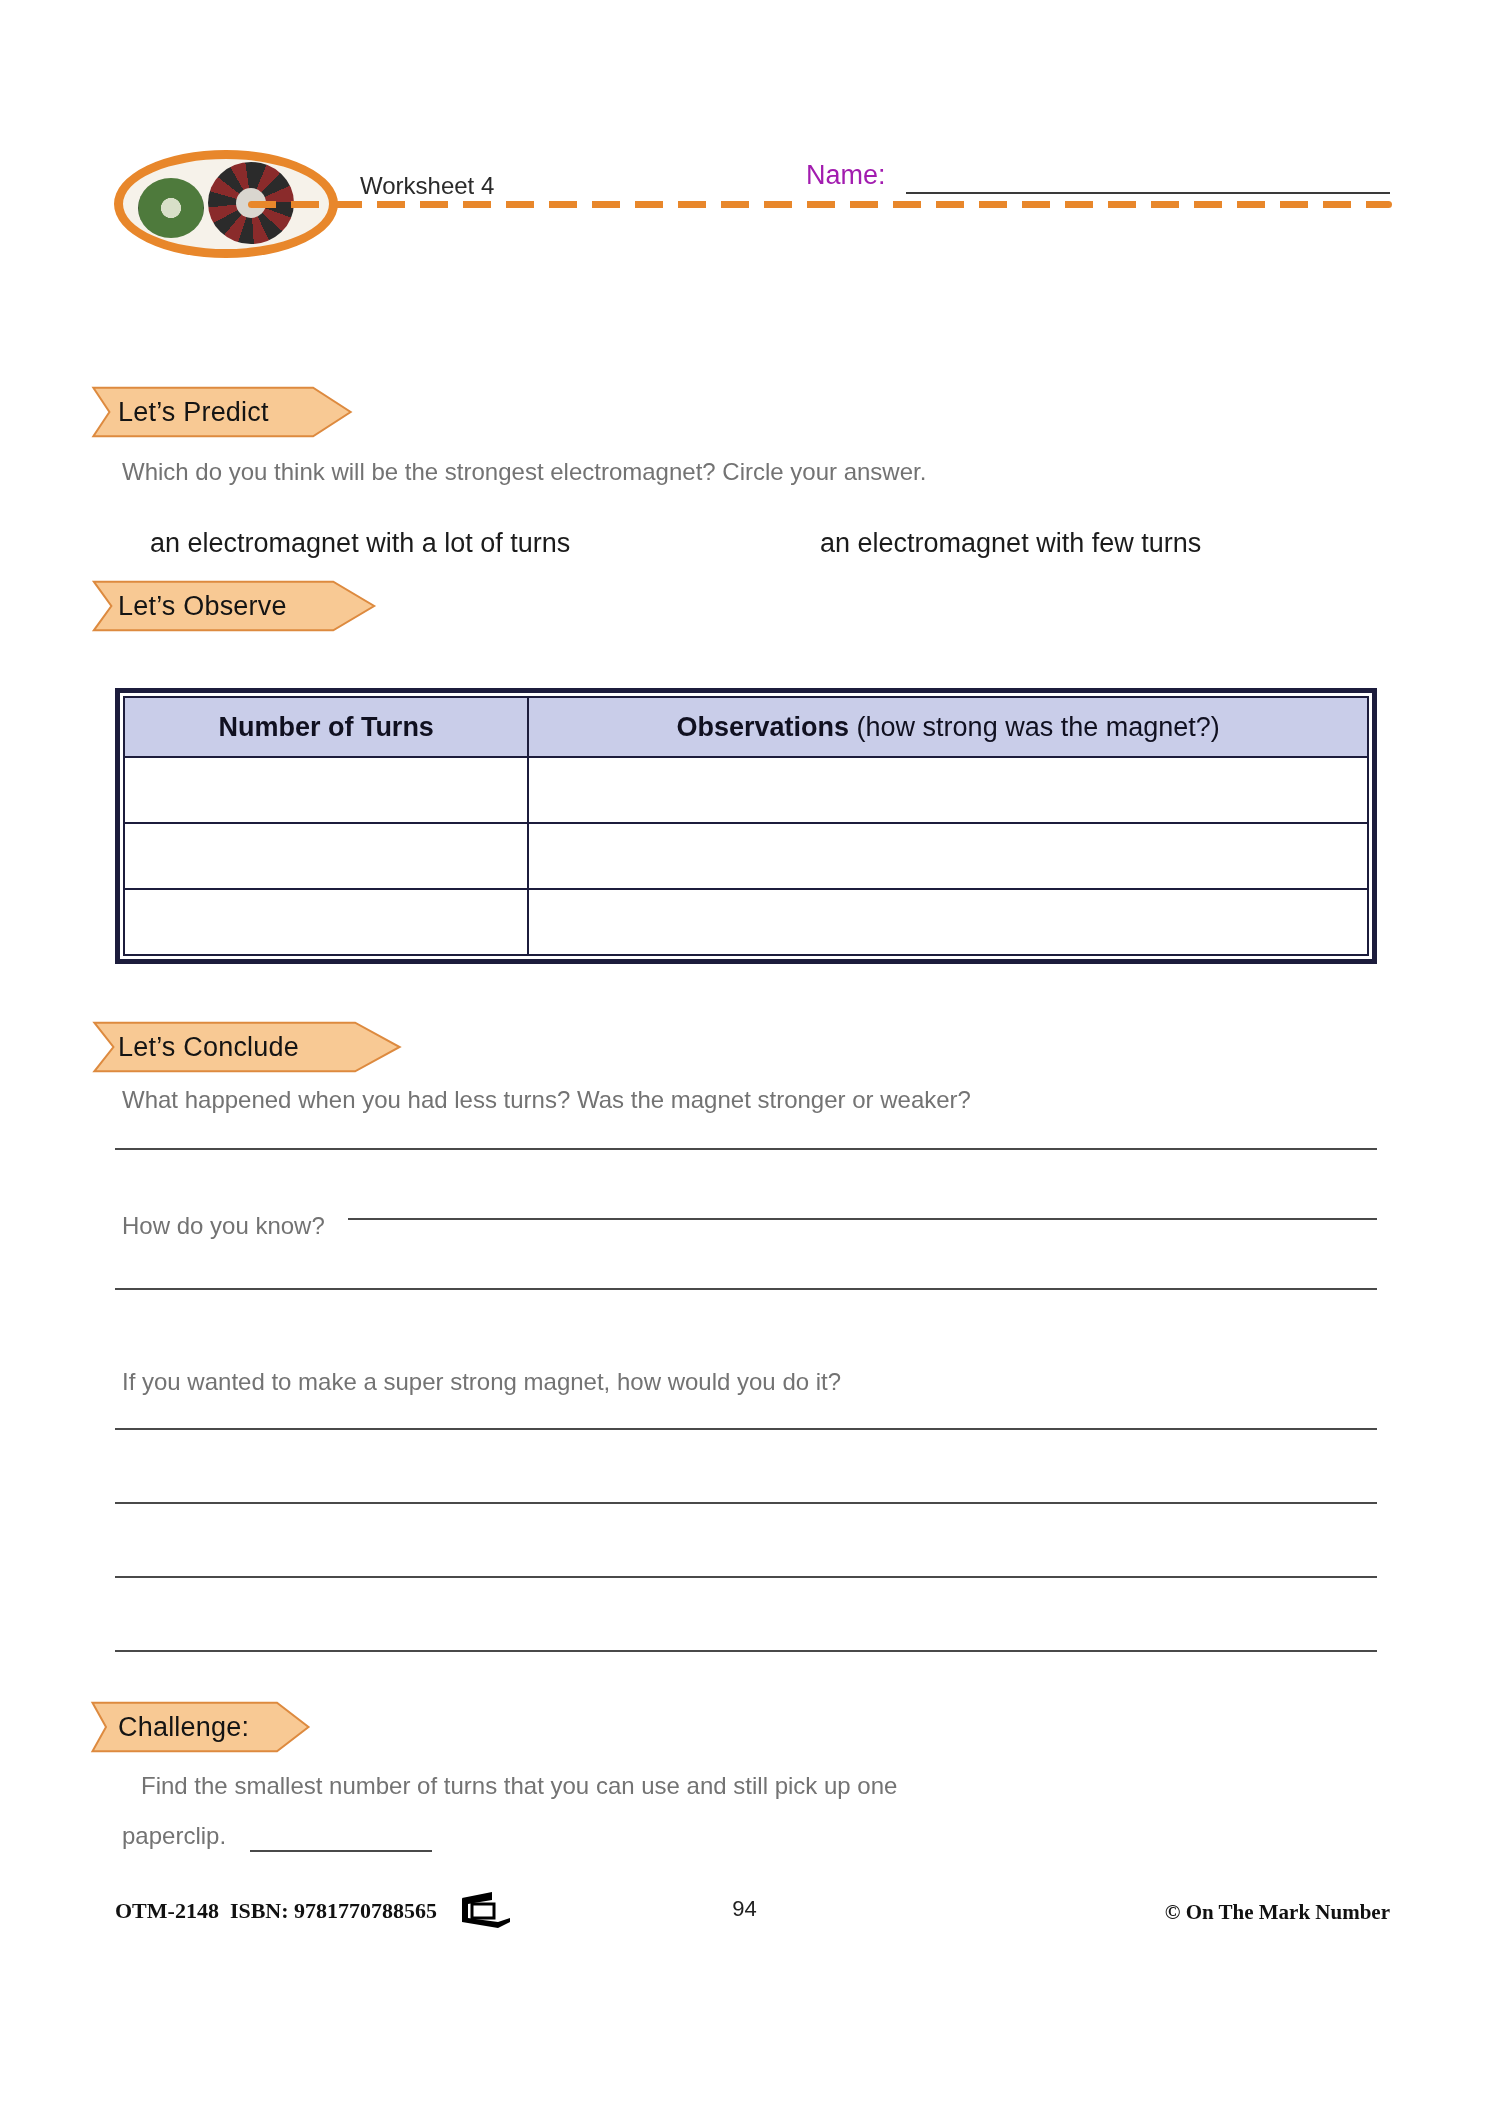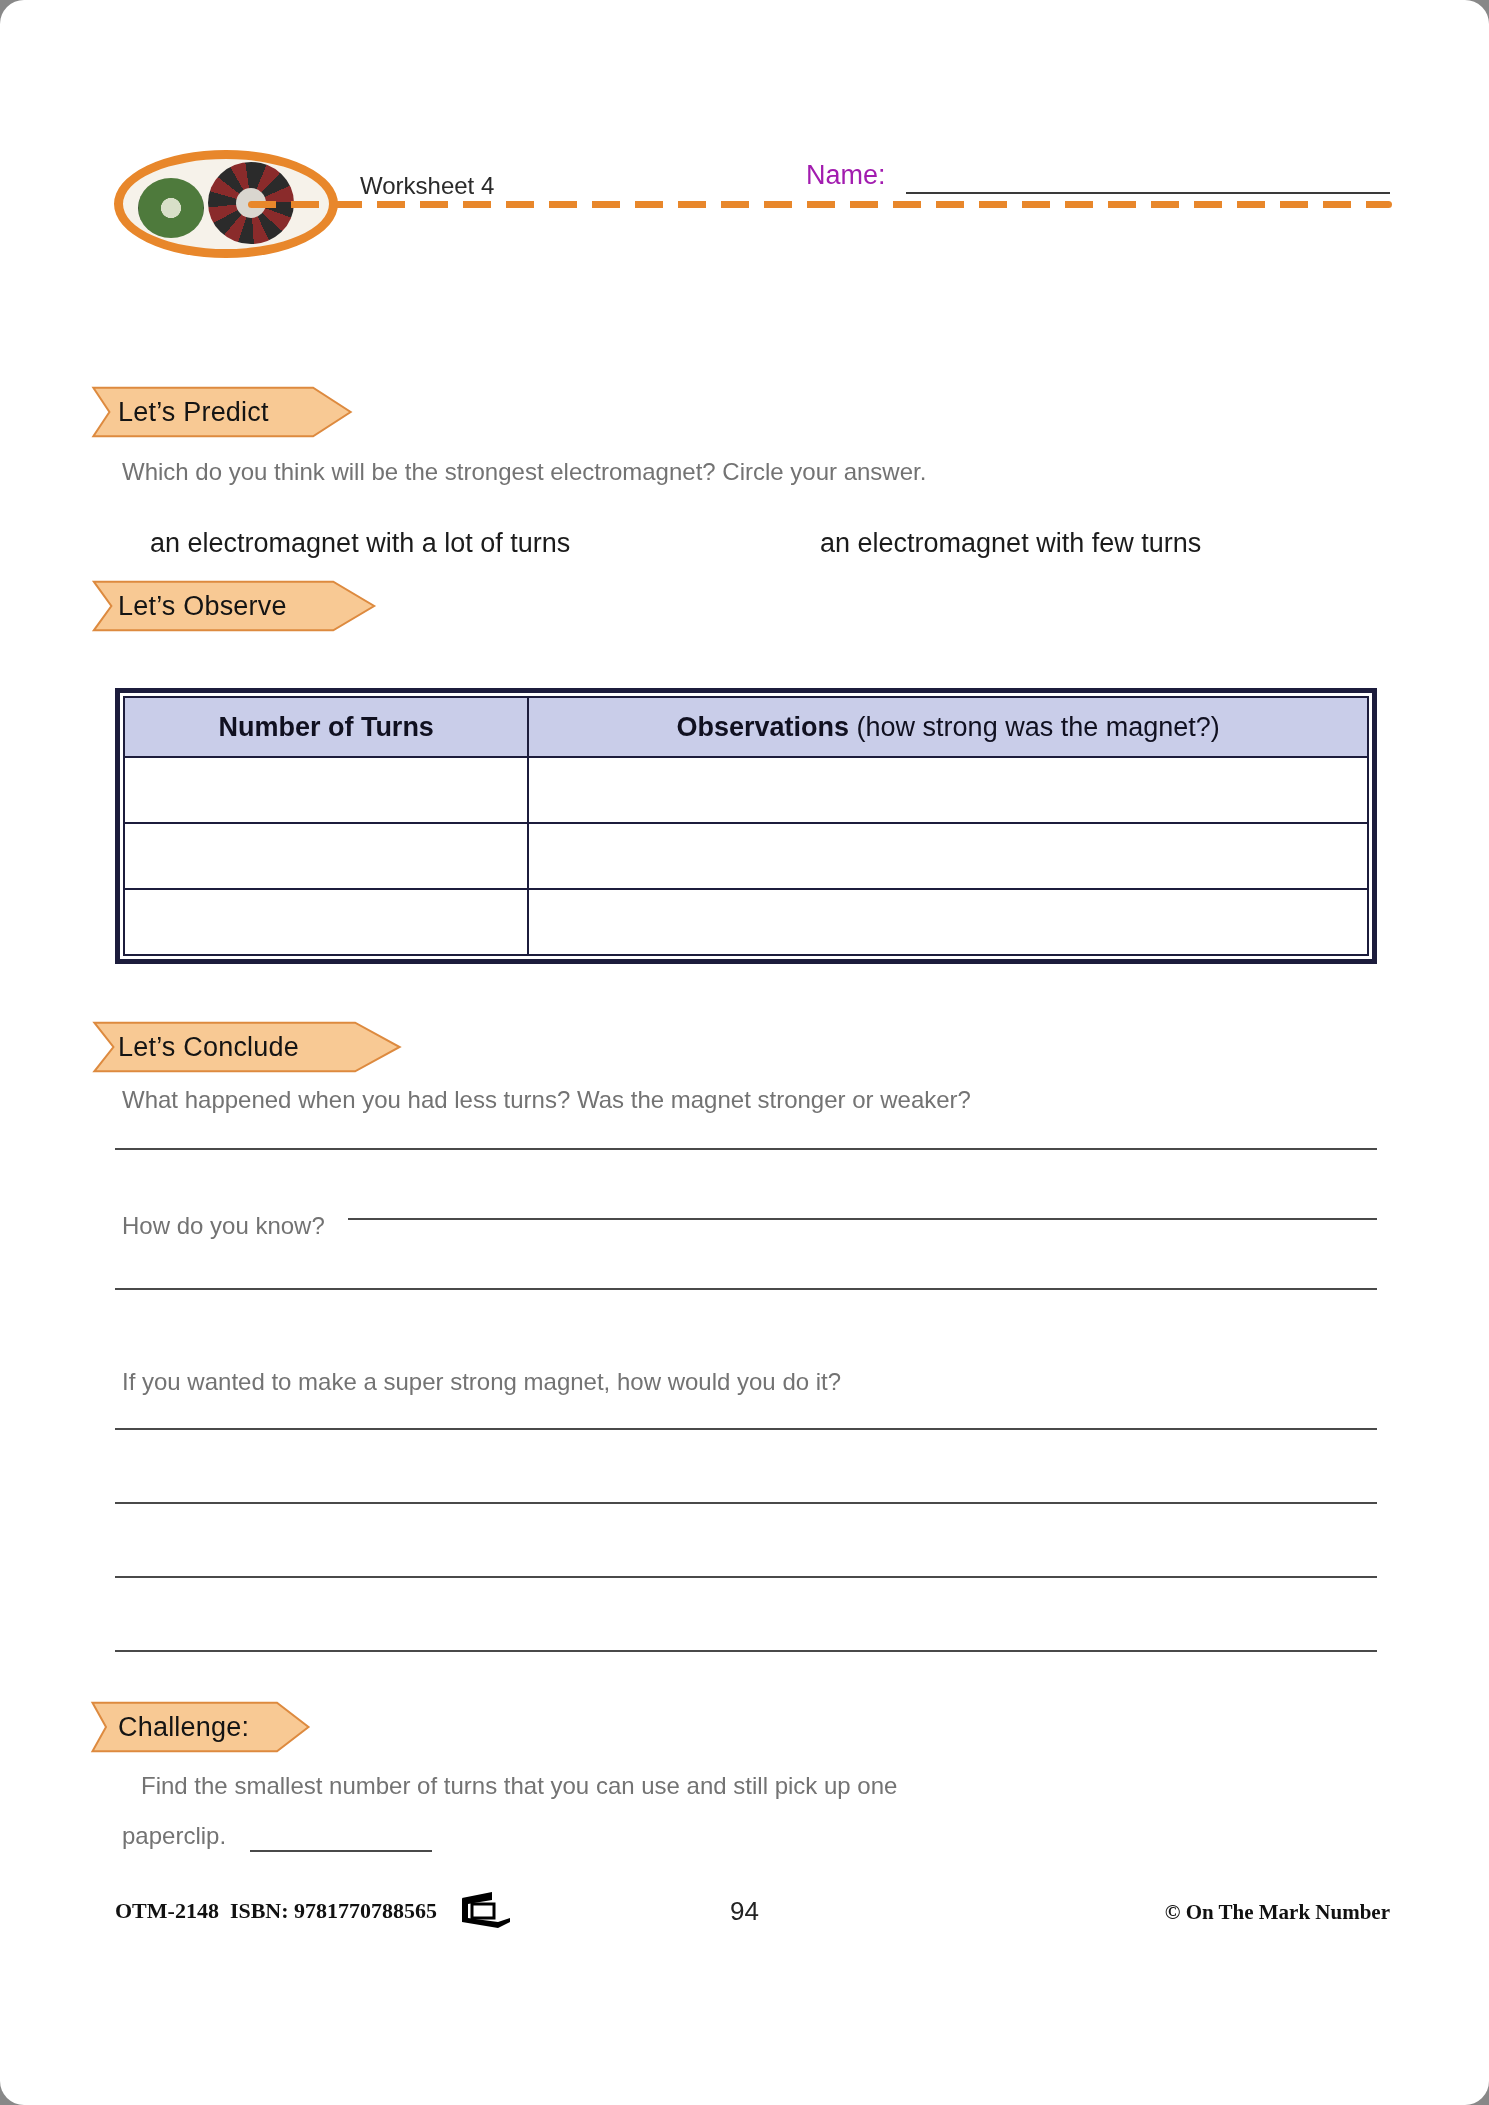--- a/index.html
+++ b/index.html
@@ -5,21 +5,20 @@
   html,body { margin:0; padding:0; background:#888; }
   .page {
     position: relative;
     width: 1489px;
     height: 2105px;
     margin: 0 auto;
     background: #ffffff;
     font-family: "Liberation Sans", sans-serif;
     color: #1f1f1f;
     overflow: hidden;
-    border-radius: 24px;
   }
 
   
   .logo { position:absolute; left:112px; top:148px; width:228px; height:112px; }
   .logo-ring { position:absolute; inset:2px; border-radius:50%; border:9px solid #E8872B; background:#f6f2ea; }
   .logo-coil { position:absolute; left:26px; top:30px; width:66px; height:60px; border-radius:50%;
     background: radial-gradient(circle at 50% 50%, #d8dfc8 0 22%, #4e7a3c 23% 72%, #35542a 73% 100%); }
   .logo-stator { position:absolute; left:96px; top:14px; width:86px; height:82px; border-radius:50%;
     background: repeating-conic-gradient(#2b2b2b 0 22deg, #8a2b2b 22deg 44deg); }
   .logo-stator-hole { position:absolute; left:28px; top:26px; width:30px; height:30px; border-radius:50%; background:#d9d6cf; }
@@ -52,21 +51,21 @@
   .obs-table th { background:#C9CDE9; height:56px; font-size:27px; font-weight:normal; color:#101020; text-align:center; }
   .obs-table th .hd-bold { font-weight:bold; }
   .obs-table td { height:62px; background:#fff; }
   .col-turns { width:32.5%;margin-top:28px; }
   .col-obs { width:67.5%; }
 
   
   .footer-left { position:absolute; left:115px; top:1898px; font-family:"Liberation Serif", serif;
     font-weight:bold; font-size:22px; color:#111; white-space:pre; }
   .footer-icon { position:absolute; left:458px; top:1888px; width:58px; height:42px; }
-  .footer-page { position:absolute; left:0; top:1896px; width:100%; text-align:center; font-size:26px; color:#222; }
+  .footer-page { position:absolute; left:0; top:1896px; width:100%; text-align:center; font-size:22px; color:#222; }
   .footer-right { position:absolute; right:99px; top:1900px; font-family:"Liberation Serif", serif;
     font-weight:bold; font-size:21px; color:#111; }
 </style>
 </head>
 <body>
 
 <div class="page">
 
   <div class="logo">
     <div class="logo-ring"></div>

